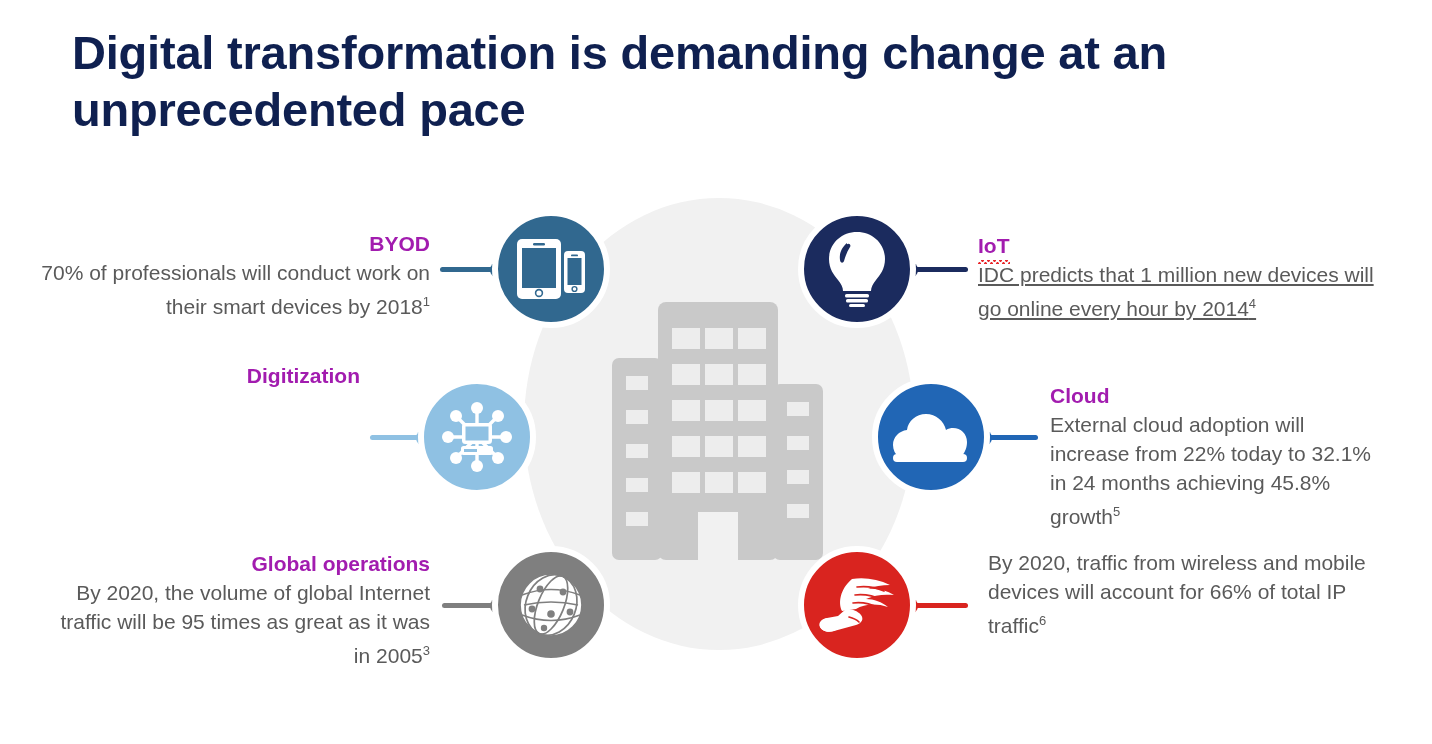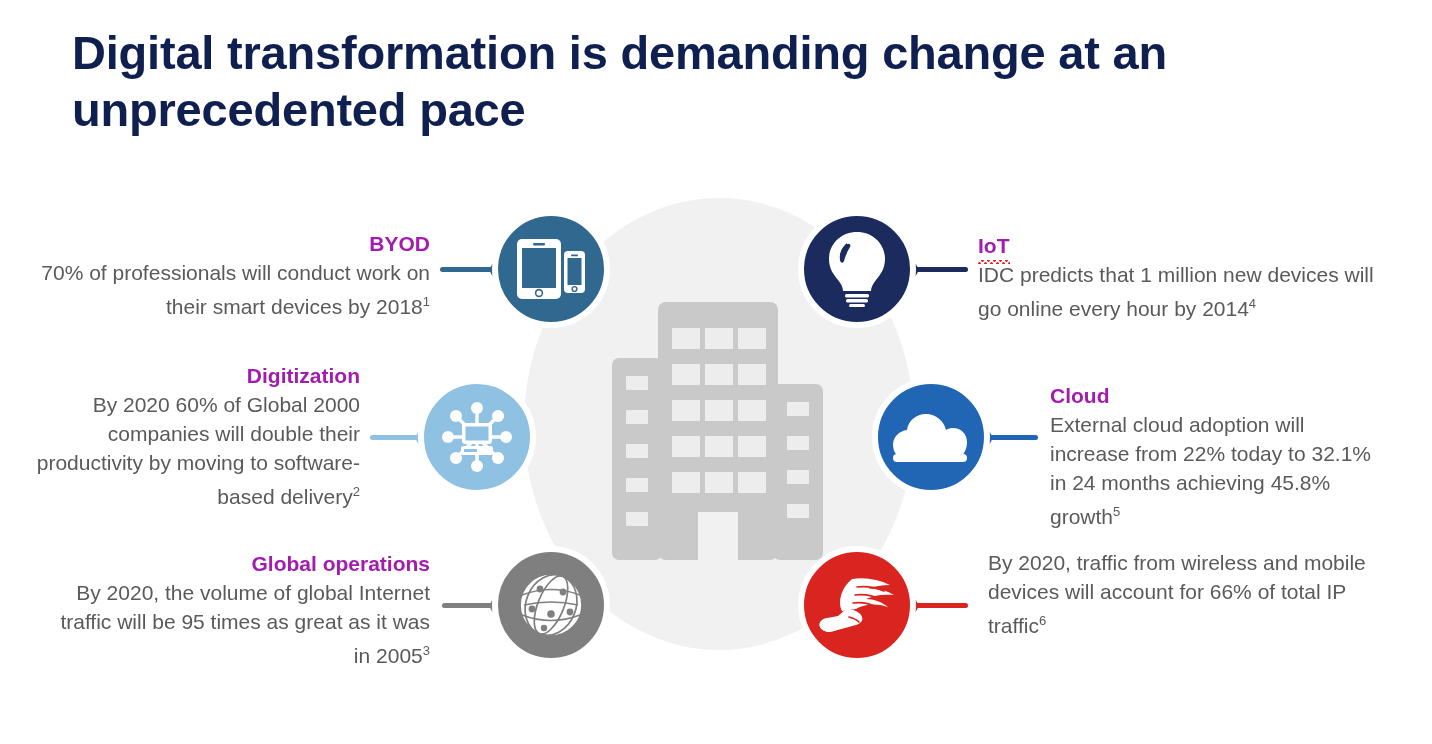--- a/index.html
+++ b/index.html
@@ -121,21 +121,21 @@
     color: #5A5A5A;
   }
   .block .body sup { font-size: 13px; }
 
   .align-r { text-align: right; }
   .align-l { text-align: left; }
 
   .b-byod   { left: 20px;   top: 80px;  width: 410px; }
   .b-digi   { left: 20px;   top: 212px; width: 340px; }
   .b-global { left: 60px;   top: 400px; width: 370px; }
-  .b-iot    { left: 978px;  top: 82px;  width: 400px; }
+  .b-iot    { left: 978px;  top: 82px;  width: 400px; text-decoration: underline; }
   .b-cloud  { left: 1050px; top: 232px; width: 330px; }
   .b-mobi   { left: 988px;  top: 398px; width: 400px; }
 
   
   .squiggle {
     display: inline-block;
     position: relative;
   }
   .squiggle::after {
     content: "";
@@ -328,21 +328,20 @@
     </svg>
   </div>
 
   <div class="block b-byod align-r">
     <div class="head">BYOD</div>
     <div class="body"><span>70% of professionals will conduct work on their smart devices by 2018</span><sup>1</sup></div>
   </div>
 
   <div class="block b-digi align-r">
     <div class="head">Digitization</div>
-    <div class="body"><span>By 2020 60% of Global 2000 companies will double their productivity by moving to software-based delivery</span><sup>2</sup></div>
   </div>
 
   <div class="block b-global align-r">
     <div class="head">Global operations</div>
     <div class="body"><span>By 2020, the volume of global Internet traffic will be 95 times as great as it was in 2005</span><sup>3</sup></div>
   </div>
 
   <div class="block b-iot align-l">
     <div class="head"><span class="squiggle">IoT</span></div>
     <div class="body"><span>IDC predicts that 1 million new devices will go online every hour by 2014</span><sup>4</sup></div>

